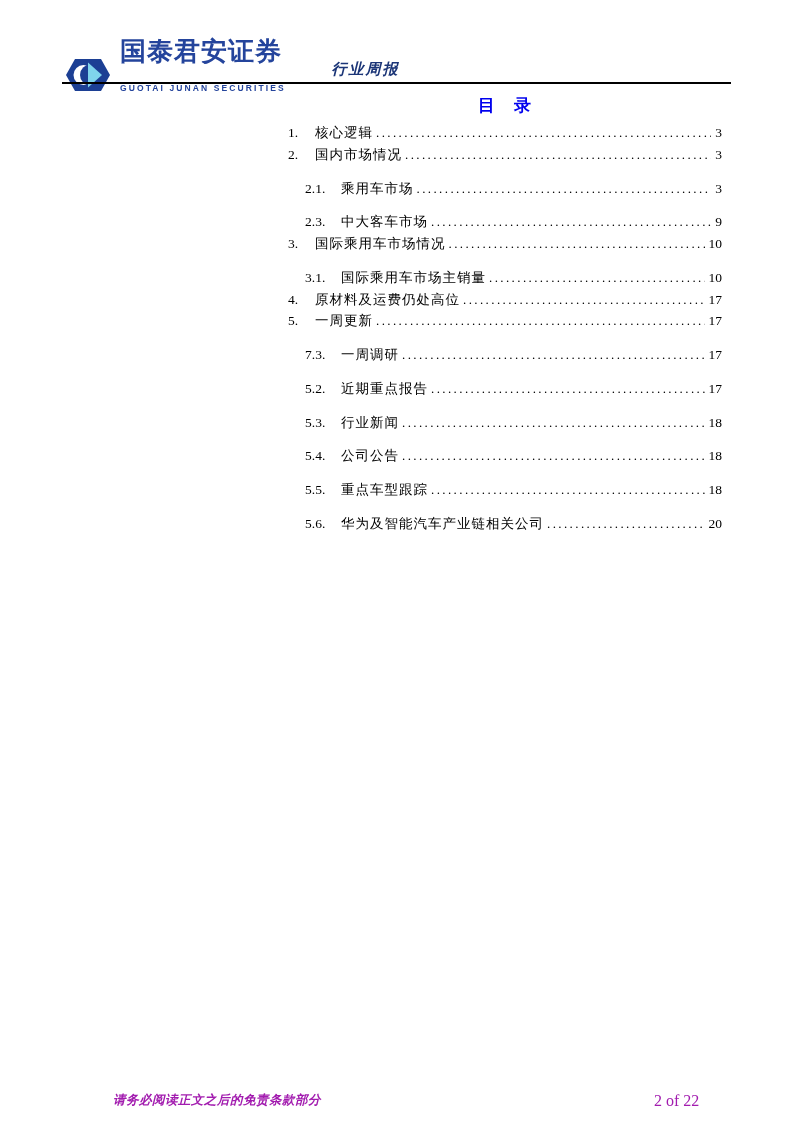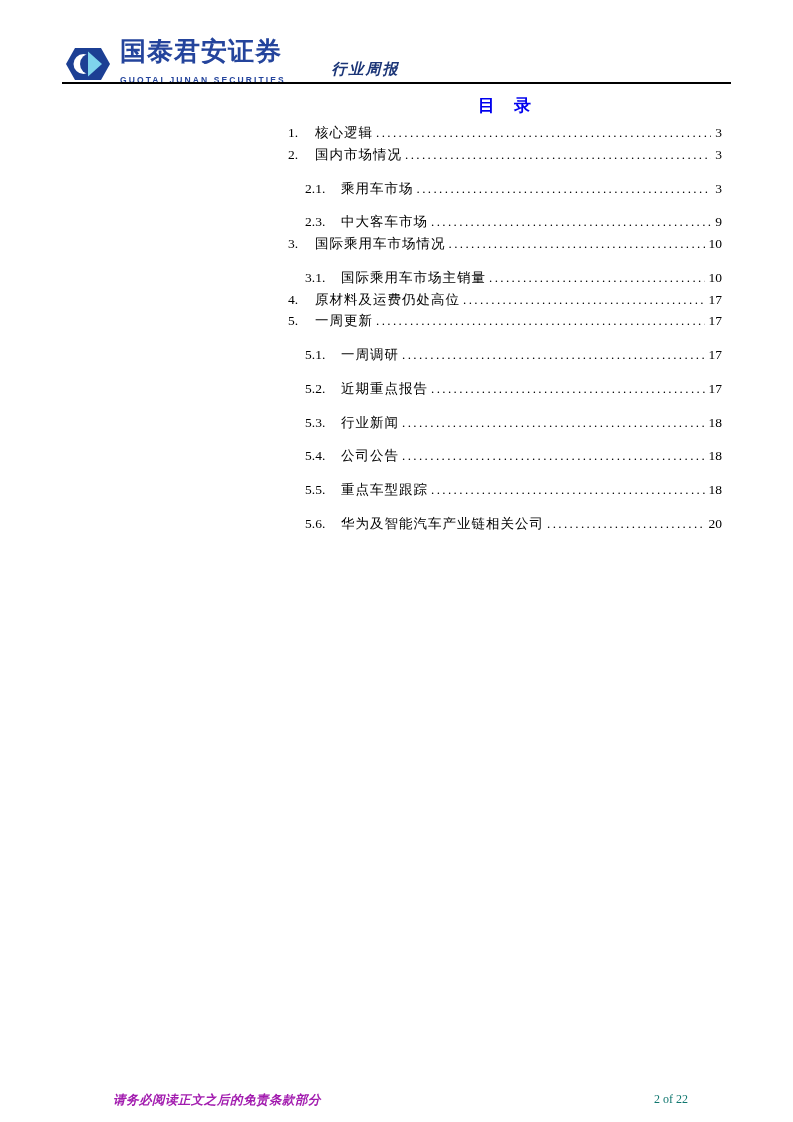--- a/index.html
+++ b/index.html
@@ -8,31 +8,31 @@
     width: 793px; height: 1122px;
     position: relative;
     font-family: "Liberation Serif", "DejaVu Serif", serif;
     color: #000;
     overflow: hidden;
   }
 
   
   .brand {
     position: absolute; left: 66px; top: 39px;
-    display: flex; align-items: center; gap: 10px;
+    display: flex; align-items: flex-end; gap: 10px;
   }
   .brand-icon { display: block; margin-top: 3px; }
   .brand-cn {
     font-size: 26px; font-weight: bold; color: #24449c;
     letter-spacing: 1px; line-height: 1.0;
     font-family: "Liberation Serif", "DejaVu Serif", serif;
   }
   .brand-en {
     font-size: 8.5px; font-weight: bold; color: #24449c;
-    letter-spacing: 2.1px; margin-top: 10px;
+    letter-spacing: 2.1px; margin-top: 18px;
     font-family: "Liberation Sans", "DejaVu Sans", sans-serif;
     white-space: nowrap;
   }
   .report-type {
     position: absolute; top: 60px; left: 0; width: 731px;
     text-align: center;
     font-size: 15px; font-weight: bold; font-style: italic;
     color: #1b3577; letter-spacing: 2px;
   }
   .header-rule {
@@ -71,21 +71,21 @@
   .toc-page { flex: none; text-align: right; }
 
   
   .footer-disclaimer {
     position: absolute; left: 113px; top: 1092px;
     font-size: 12.5px; font-weight: bold; font-style: italic;
     color: #a21caf; letter-spacing: 0.5px;
   }
   .footer-page {
     position: absolute; left: 654px; top: 1092px;
-    font-size: 12px; color: #0f766e;
+    font-size: 16px; color: #a21caf;
   }
 </style>
 </head>
 <body>
 
 <div class="page">
 
   <div class="brand">
     <svg class="brand-icon" width="44" height="36" viewBox="0 0 44 36" aria-hidden="true">
       <polygon points="0,18 9,2 35,2 44,18 35,34 9,34" fill="#1c3f94"></polygon>
@@ -148,21 +148,21 @@
     <span class="toc-dots"></span>
     <span class="toc-page">17</span>
   </div>
       <div class="toc-row lvl1">
     <span class="toc-num">5.</span>
     <span class="toc-label">一周更新</span>
     <span class="toc-dots"></span>
     <span class="toc-page">17</span>
   </div>
       <div class="toc-row lvl2">
-    <span class="toc-num">5.1.</span>
+    <span class="toc-num">7.3.</span>
     <span class="toc-label">一周调研</span>
     <span class="toc-dots"></span>
     <span class="toc-page">17</span>
   </div>
       <div class="toc-row lvl2">
     <span class="toc-num">5.2.</span>
     <span class="toc-label">近期重点报告</span>
     <span class="toc-dots"></span>
     <span class="toc-page">17</span>
   </div>

